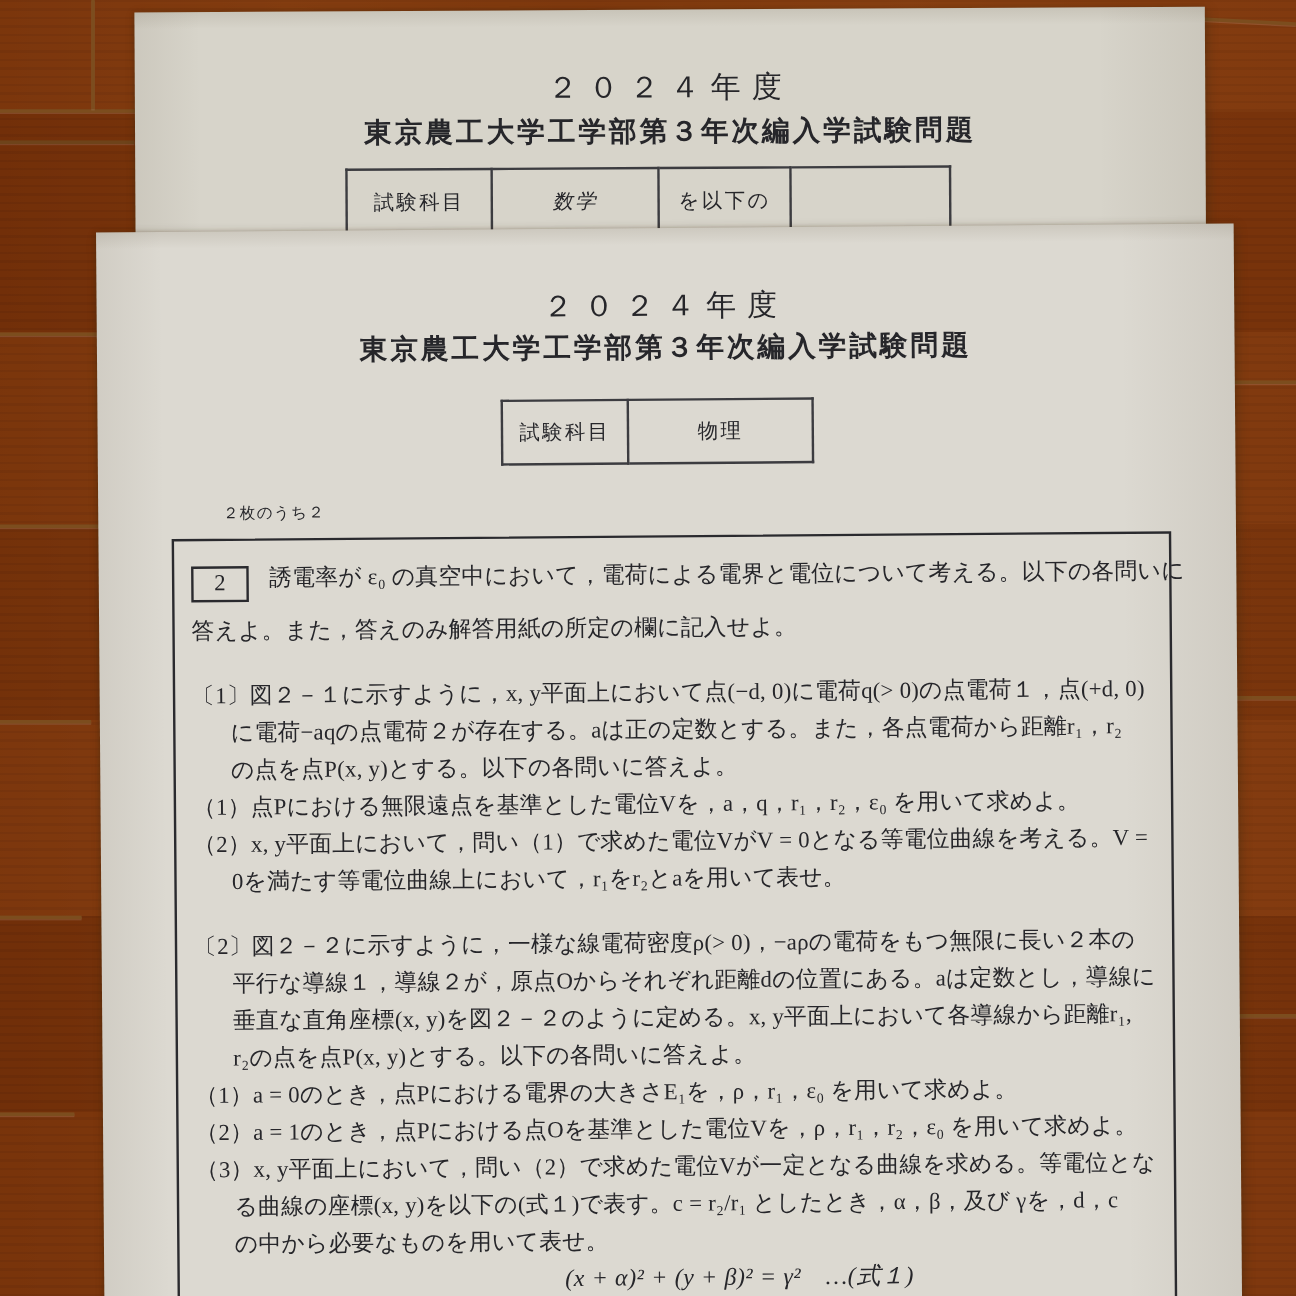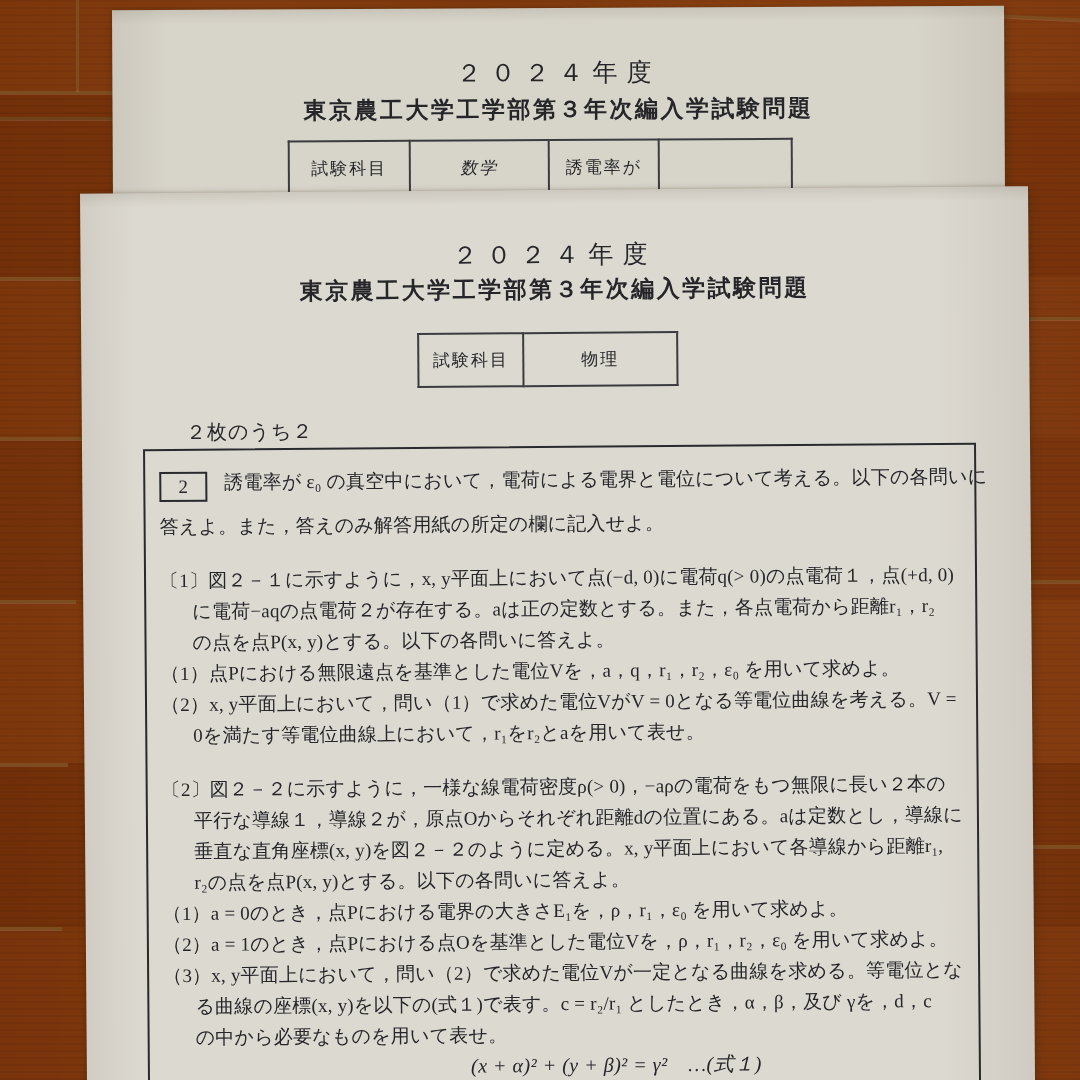--- a/index.html
+++ b/index.html
@@ -62,21 +62,21 @@
   .sheet-math .subject-table td{height:52px;}
   .sheet-math .td-c1{width:119px;}
   .sheet-math .td-c2{width:137px;font-style:italic;}
   .sheet-math .td-c3{width:108px;}
   .sheet-math .td-c4{width:131px;}
   .sheet-physics .subject-table{left:336px;top:142px;}
   .sheet-physics .subject-table td{height:51px;}
   .sheet-physics .td-c1{width:103px;}
   .sheet-physics .td-c2{width:152px;}
   
-  .page-count-label{position:absolute;left:104px;top:226px;font-size:20px;letter-spacing:1px;text-align:right;}
+  .page-count-label{position:absolute;left:104px;top:226px;font-size:13px;letter-spacing:1px;text-align:right;}
   
   .problem-box{
     position:absolute;left:61px;top:256px;width:801px;height:880px;
     border:2px solid #2a2a2e;padding:16px 14px 0 14px;box-sizing:content-box;
   }
   .pline{font-size:19px;line-height:31px;white-space:nowrap;letter-spacing:0.2px;}
   .pline.indent{padding-left:32px;}
   .gap-sm{height:9px;}
   .gap-md{height:23px;}
   .num-badge{
@@ -108,21 +108,21 @@
 </div>
 
 <div class="sheet sheet-math">
   <div class="year-heading">２０２４年度</div>
   <div class="exam-title">東京農工大学工学部第３年次編入学試験問題</div>
   <table class="subject-table">
     <tbody>
         <tr>
       <td class="td-c1">試験科目</td>
       <td class="td-c2">数学</td>
-      <td class="td-c3">誘電率が</td>
+      <td class="td-c3">を以下の</td>
       <td class="td-c4"></td>
     </tr>
   </tbody>
     </table>
 </div>
 
 <div class="sheet sheet-physics">
   <div class="year-heading">２０２４年度</div>
   <div class="exam-title">東京農工大学工学部第３年次編入学試験問題</div>
   <table class="subject-table">

